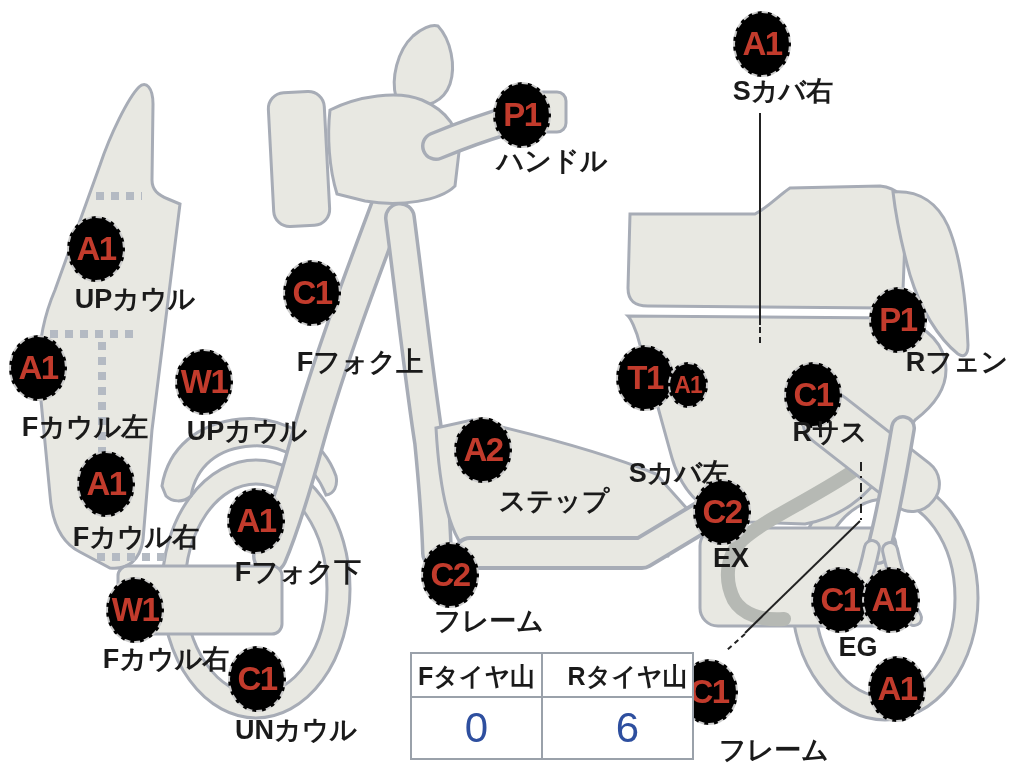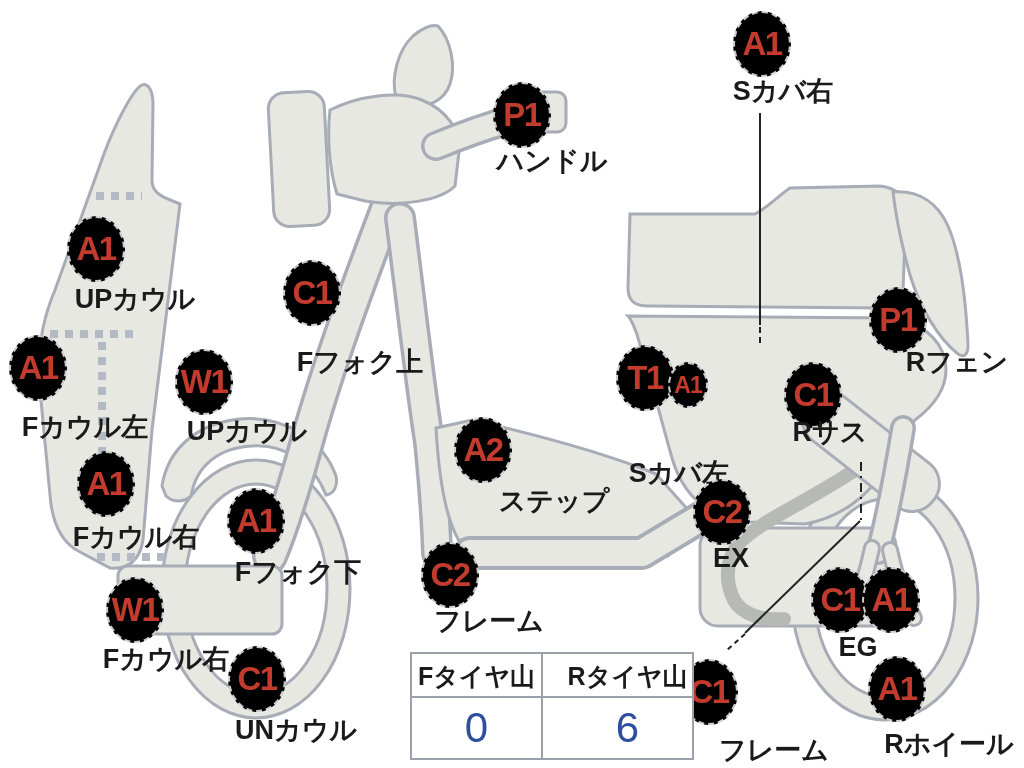--- a/index.html
+++ b/index.html
@@ -171,21 +171,20 @@
       <div class="badge" style="left: 450px; top: 575px;">C2</div>
       <div class="part-label" style="left: 489px; top: 621px;">フレーム</div>
       <div class="badge" style="left: 840px; top: 600px;">C1</div>
       <div class="part-label" style="left: 858px; top: 647px;">EG</div>
       <div class="badge" style="left: 891px; top: 600px;">A1</div>
       <div class="badge" style="left: 257px; top: 679px;">C1</div>
       <div class="part-label" style="left: 296px; top: 730px;">UNカウル</div>
       <div class="badge" style="left: 709px; top: 692px;">C1</div>
       <div class="part-label" style="left: 774px; top: 750px;">フレーム</div>
       <div class="badge" style="left: 897px; top: 689px;">A1</div>
-      <div class="part-label" style="left: 949px; top: 744px;">Rホイール</div>
     </div>
 
   <div class="tire-table">
     <div class="tt-row">
       <div class="tt-cell tt-head">Fタイヤ山</div>
       <div class="tt-cell tt-head">Rタイヤ山</div>
     </div>
     <div class="tt-row">
       <div class="tt-cell tt-val">0</div>
       <div class="tt-cell tt-val">6</div>

